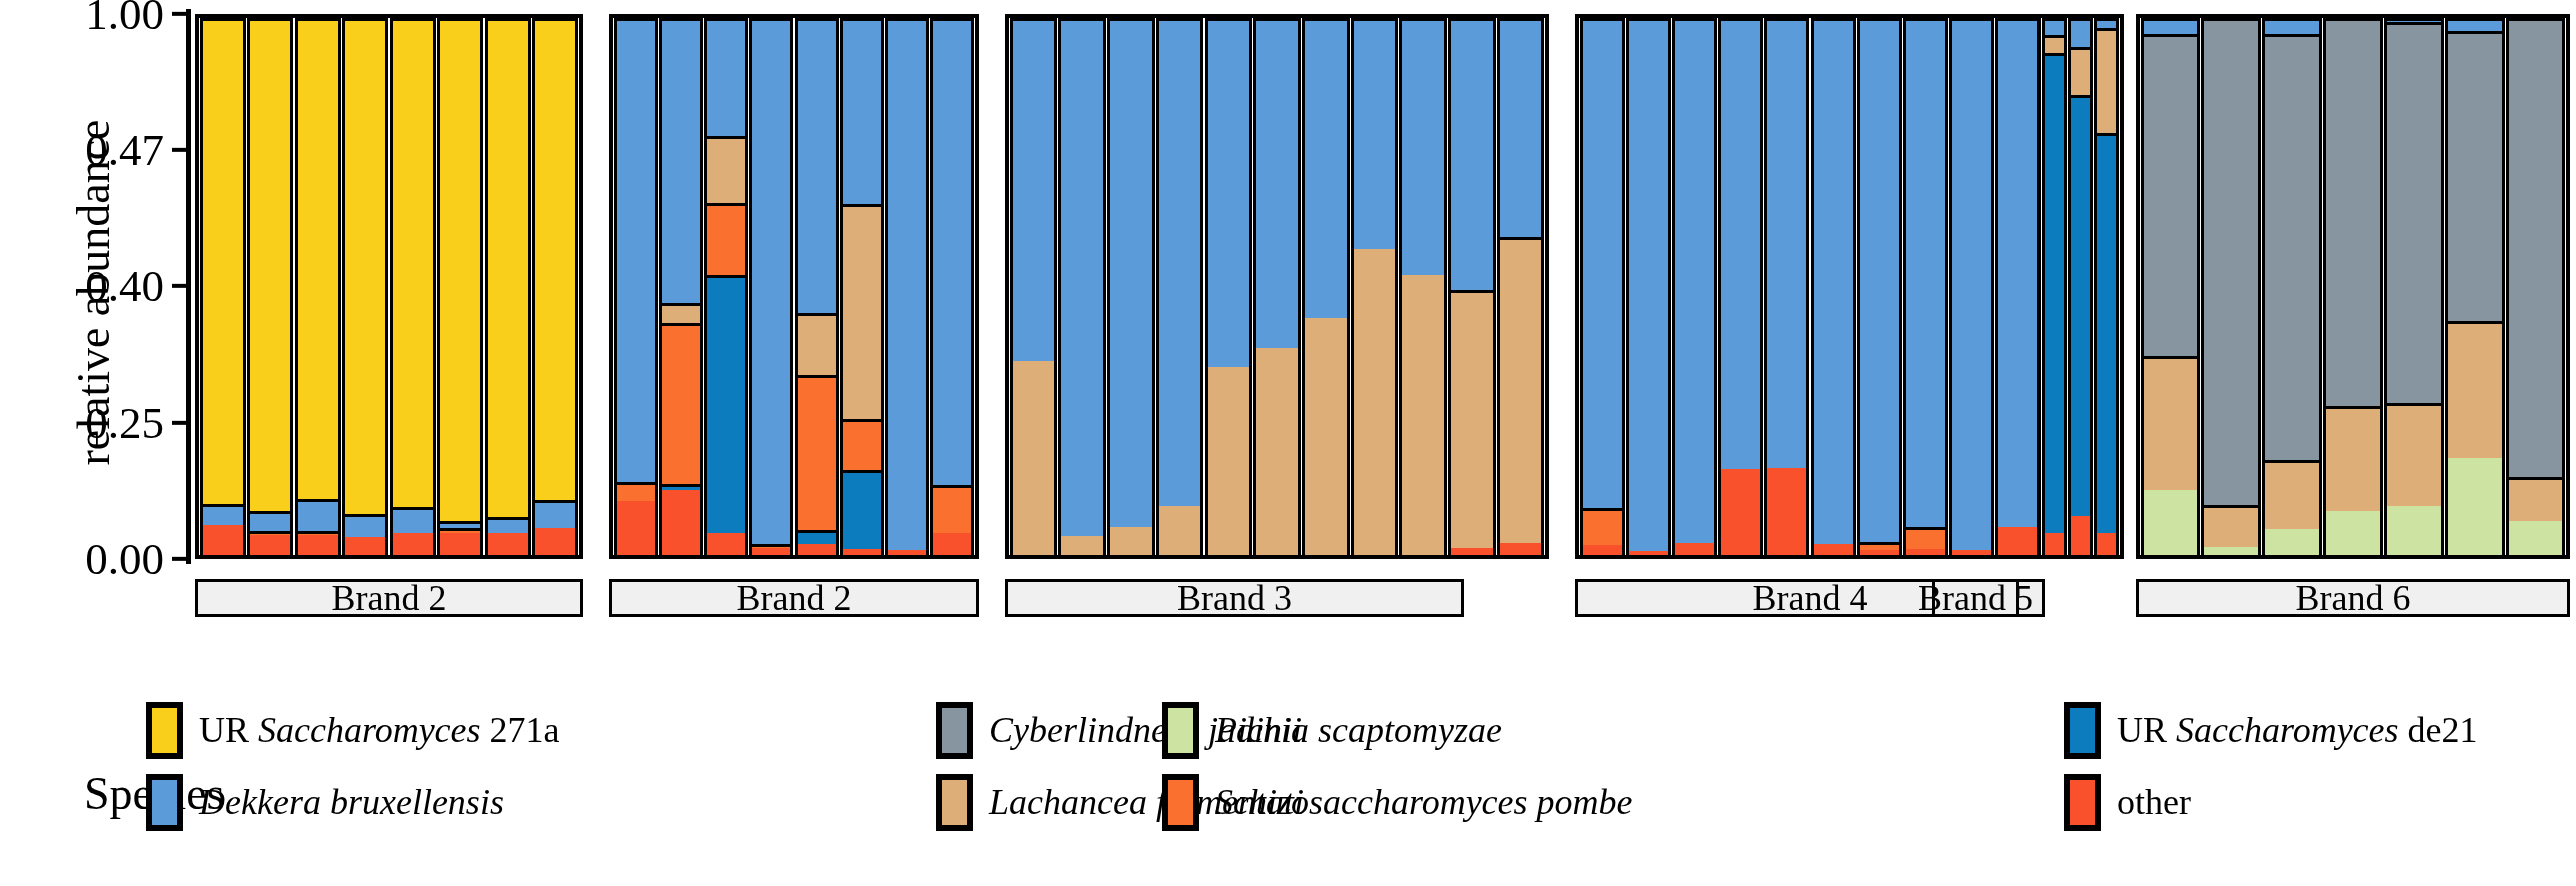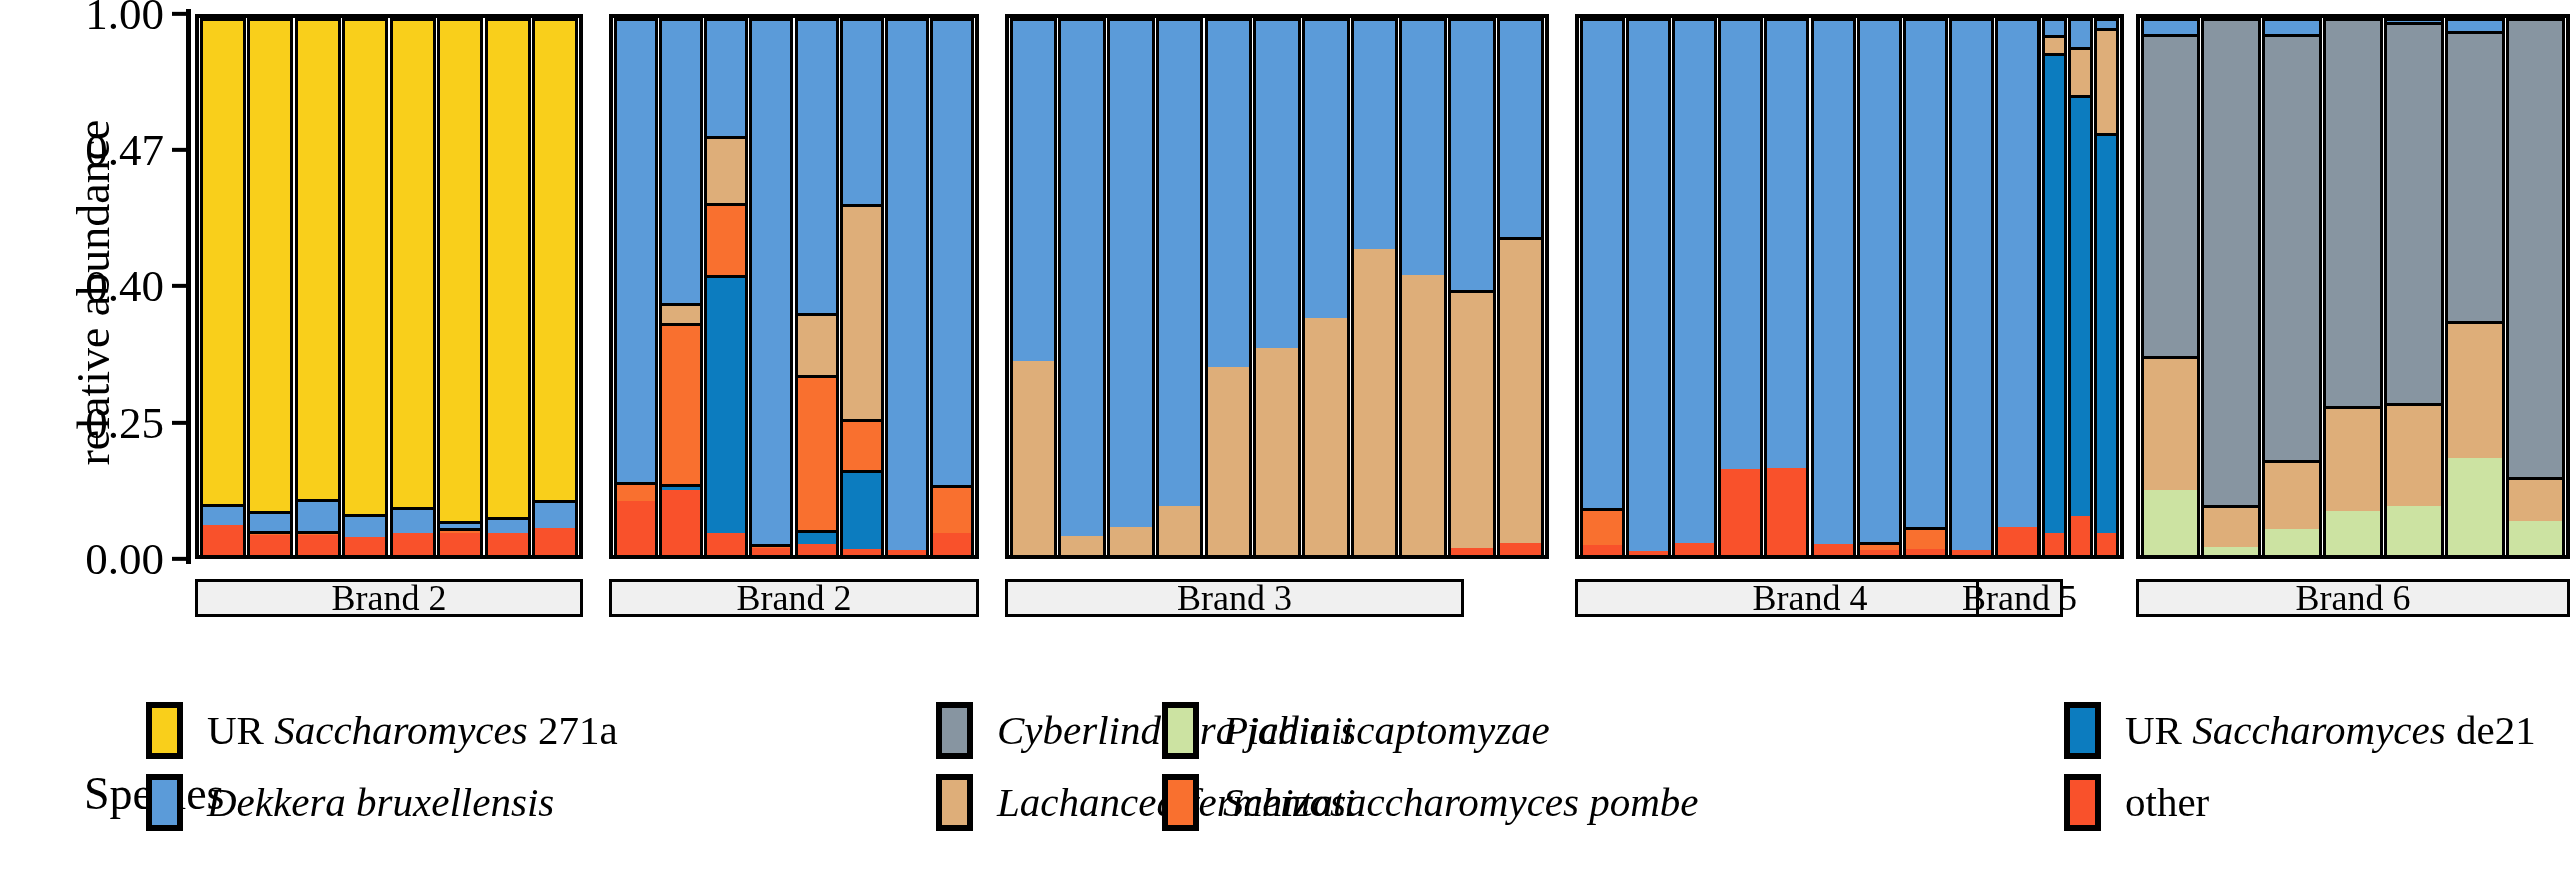--- a/index.html
+++ b/index.html
@@ -53,21 +53,21 @@
   }
   .legend-title{
     position:absolute; left:84px; top:79px; font-size:46px;
   }
   .lcol{ position:absolute; top:6.2px; }
   .litem{ display:flex; align-items:center; height:72px; }
   .swatch{
     width:37px; height:57px; border:6.2px solid #000; box-sizing:border-box;
     flex:0 0 auto;
   }
-  .ltext{ margin-left:24px; font-size:41px; white-space:nowrap; }
+  .ltext{ margin-left:16px; font-size:36px; white-space:nowrap; }
   .ital{ font-style:italic; }
 </style>
 </head>
 <body>
 
 <div id="root">
 
   <div class="ylab">relative abundance</div>
 
   <div id="yaxis">
@@ -333,21 +333,21 @@
           <div class="seg" style="height: 85.6%; background: rgb(135, 149, 161);"></div>
         </div>
       </div>
     </div>
 
   <div id="strips">
       <div class="strip" style="left: 195px; width: 388px;">Brand 2</div>
       <div class="strip" style="left: 609px; width: 370px; text-align: right;">Brand 2</div>
       <div class="strip" style="left: 1005px; width: 459px;">Brand 3</div>
       <div class="strip" style="left: 1575px; width: 470px;">Brand 4</div>
-      <div class="strip" style="left: 1976px; width: 87px;">Brand 5</div>
+      <div class="strip" style="left: 1932px; width: 87px;">Brand 5</div>
       <div class="strip" style="left: 2136px; width: 434px;">Brand 6</div>
     </div>
 
   <div class="legend">
     <div class="legend-title">Species</div>
     <div id="legend-cols">
         <div class="lcol" style="left: 146px;">
           <div class="litem">
             <div class="swatch" style="background: rgb(249, 207, 27);"></div>
             <div class="ltext"><span>UR </span><span class="ital">Saccharomyces</span><span> 271a</span></div>

